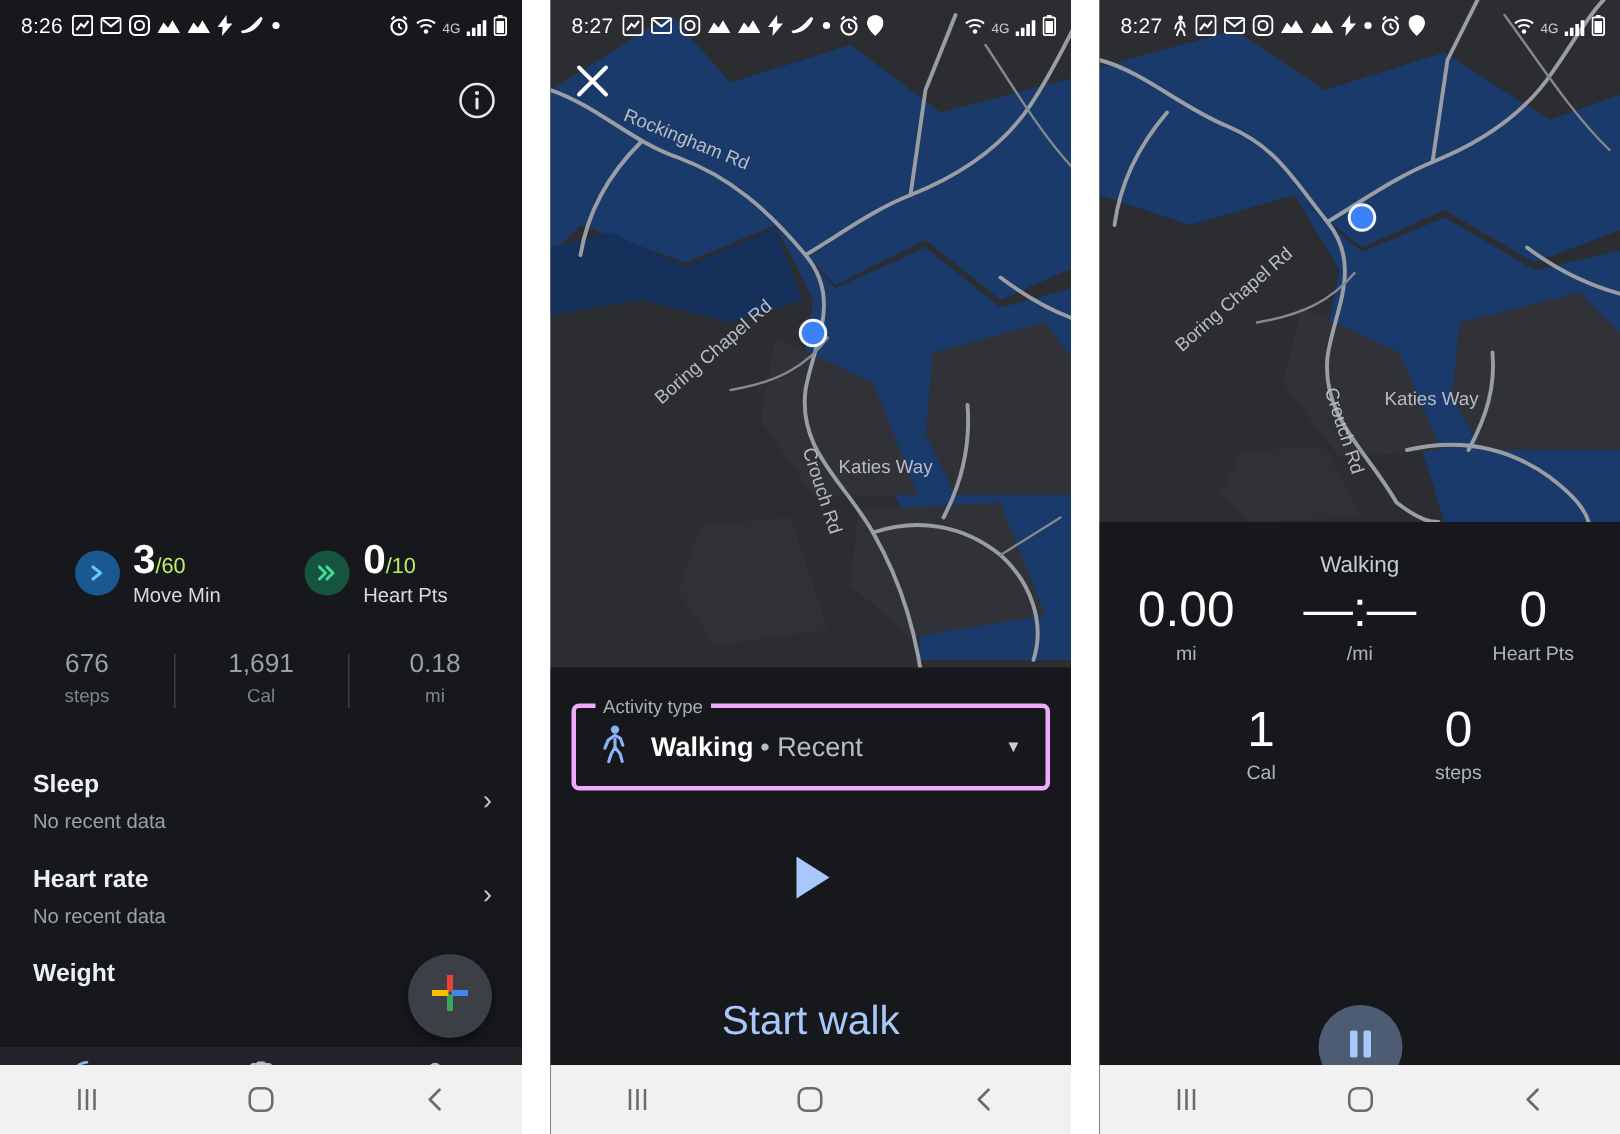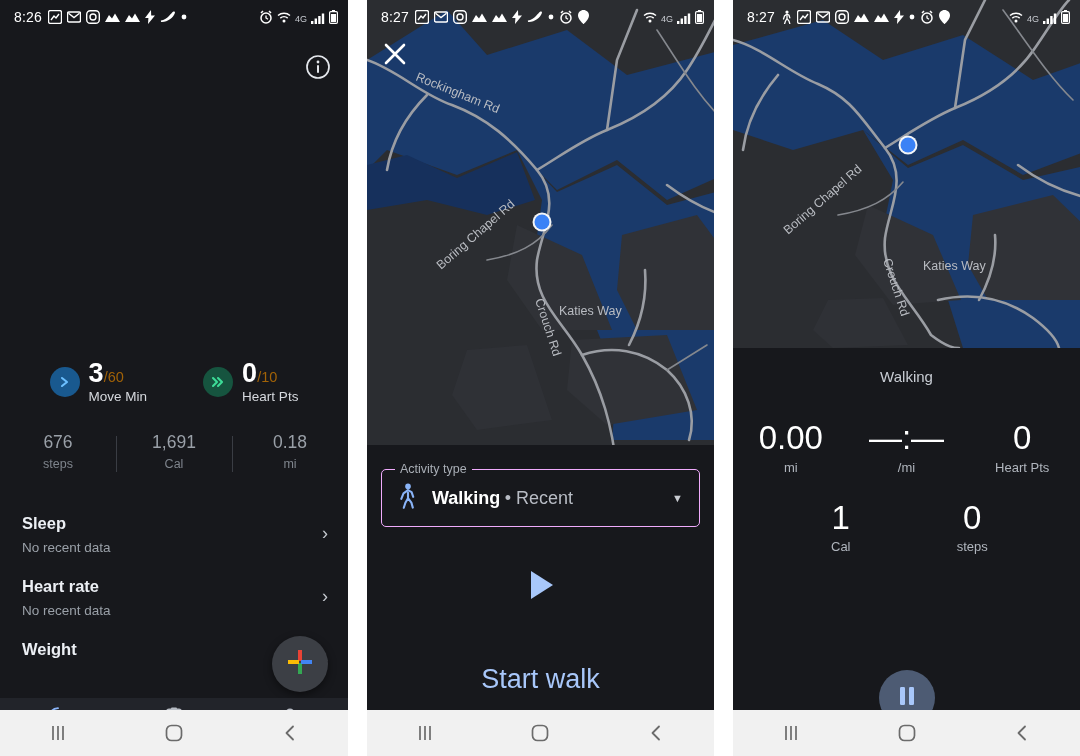--- a/index.html
+++ b/index.html
@@ -32,21 +32,21 @@
   .hi-name { color:#eceff4; font-size:16.5px; }
 
   .goals { position:absolute; top:326px; left:0; right:0; display:flex; justify-content:center; gap:56px; }
   .goal { display:flex; align-items:center; gap:9px; }
   .goal-badge { width:30px; height:30px; border-radius:50%; display:flex; align-items:center; justify-content:center; flex:0 0 30px; }
   .goal-badge.move { background:#19598f; }
   .goal-badge.heart { background:#16543f; }
   .goal-txt { display:flex; flex-direction:column; }
   .goal-line { display:flex; align-items:baseline; }
   .goal-val { color:#fff; font-size:27px; font-weight:700; line-height:1; }
-  .goal-max { color:#a16207; font-size:14.5px; }
+  .goal-max { color:#bef264; font-size:14.5px; }
   .goal-label { color:#d6d9de; font-size:13.5px; margin-top:2px; }
 
   .metrics { position:absolute; top:398px; left:0; right:0; display:flex; }
   .metric { flex:1; display:flex; flex-direction:column; align-items:center; gap:4px; position:relative; }
   .metric + .metric::before { content:""; position:absolute; left:0; top:4px; width:1px; height:36px; background:#3a3d44; }
   .metric-val { color:#9aa0a8; font-size:17.5px; }
   .metric-lbl { color:#7e848c; font-size:12.5px; }
 
   .cards { position:absolute; top:468px; left:0; right:0; bottom:0; }
   .card-row { position:relative; padding:12px 22px 10px; }
@@ -64,36 +64,36 @@
   .navitem.active span { color:#8ab4f8; }
 
   
   .map { position:absolute; inset:0; background:#2b2d31; }
   .map svg { position:absolute; inset:0; }
   .close-x { position:absolute; left:14px; top:40px; width:28px; height:28px; z-index:20; }
 
   
   .sheet2 { position:absolute; left:0; right:0; bottom:0; height:311px; background:#17181c; z-index:15;
             padding-top:24px; }
-  .dropdown { position:relative; margin:0 14px; height:58px; border:1px solid #f0abfc; border-radius:5px;
+  .dropdown { position:relative; margin:0 14px; height:58px; border:3px solid #f0abfc; border-radius:5px;
               display:flex; align-items:center; padding:0 14px; gap:14px; }
   .dd-label { position:absolute; top:-8px; left:13px; background:#17181c; padding:0 5px;
               color:#a9aeb6; font-size:12.5px; }
   .dd-main { color:#fff; font-size:18px; font-weight:700; }
   .dd-sub { color:#b8bcc4; font-size:18px; font-weight:400; }
   .dd-caret { position:absolute; right:16px; color:#c9ccd2; font-size:11px; }
   .startbtn { position:absolute; left:0; right:0; top:120px; display:flex; flex-direction:column;
               align-items:center; gap:11px; }
   .start-label { color:#a8c7fa; font-size:27px;margin-top:44px; }
 
   
   .sheet3 { position:absolute; left:0; right:0; bottom:0; top:348px; background:#17181c; z-index:15; }
   .act-name { text-align:center; color:#c8ccd3; font-size:15px; margin-top:20px; }
   .timer { text-align:center; color:#fff; font-size:57px; font-weight:300; letter-spacing:1px; margin-top:8px; }
-  .stat-row { display:flex; margin-top:36px; }
+  .stat-row { display:flex; margin-top:4px; }
   .stat { flex:1; display:flex; flex-direction:column; align-items:center; gap:4px; }
   .stat-val { color:#fff; font-size:33px; font-weight:300; line-height:1.05; }
   .stat-lbl { color:#b0b5bd; font-size:13px; }
   .stat-row.two { margin-top:26px; padding:0 42px; }
   .pausebtn { position:absolute; left:50%; bottom:30px; transform:translateX(-50%);
               width:56px; height:56px; border-radius:50%; background:#4d5b73;
               display:flex; align-items:center; justify-content:center; }
 
   
   .androidnav { position:absolute; left:0; right:0; bottom:0; height:46px; background:#f1f1f1;

